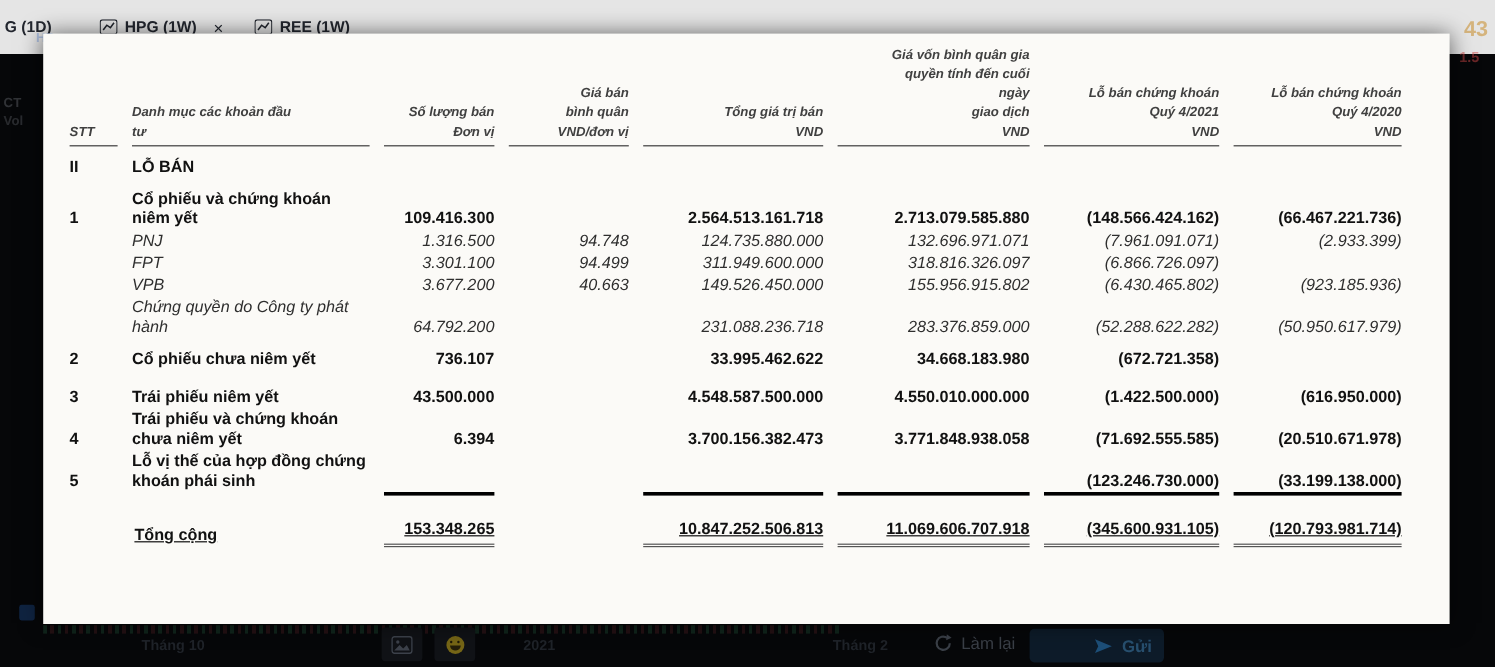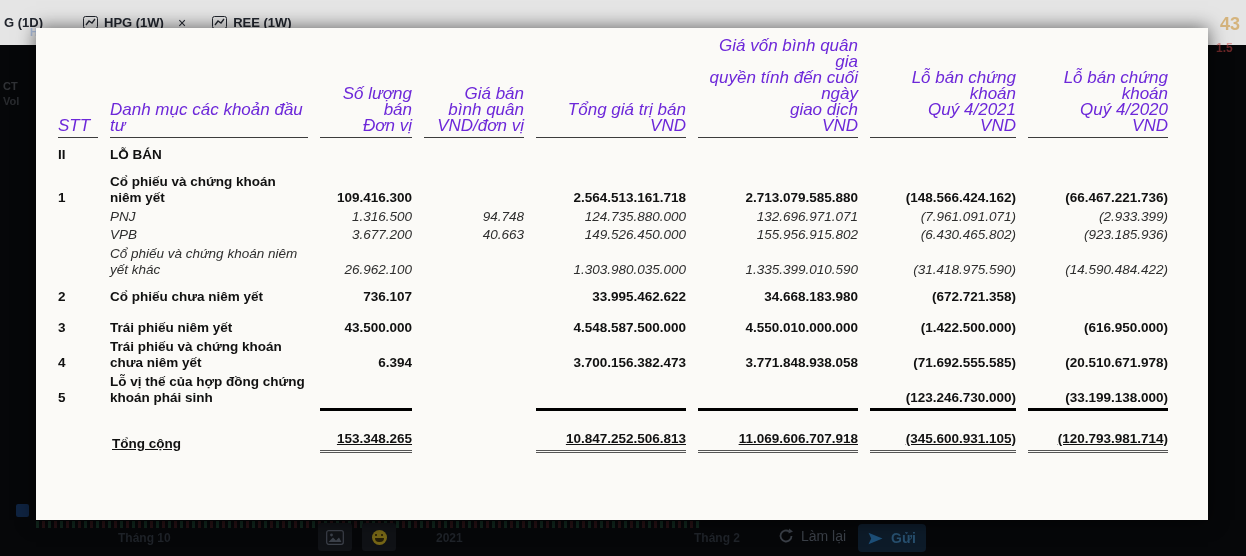--- a/index.html
+++ b/index.html
@@ -19,27 +19,27 @@
   .logo-sq{position:absolute;left:16px;top:504px;width:13px;height:13px;border-radius:2px;background:#0f2340;}
   .icon-btn{position:absolute;top:523px;width:34px;height:28px;background:#101216;border-radius:3px;
             display:flex;align-items:center;justify-content:center;}
   .smiley{width:15px;height:15px;border-radius:50%;background:#8f7a16;position:relative;opacity:.8;}
   .smiley:before{content:"";position:absolute;left:3px;top:4px;width:2.5px;height:2.5px;border-radius:50%;
                  background:#201a04;box-shadow:6px 0 0 #201a04;}
   .smiley:after{content:"";position:absolute;left:3px;top:8px;width:9px;height:4px;border-radius:0 0 8px 8px;background:#2a2206;}
   .reset-btn{position:absolute;left:778px;top:528px;display:flex;align-items:center;gap:7px;
              color:#3a3f47;font-size:14px;}
   .send-btn{position:absolute;left:858px;top:524px;width:68px;height:28px;background:#0d1b29;border-radius:4px;
-            display:flex;align-items:center;justify-content:center;gap:8px;color:#274f6e;font-size:14px;font-weight:bold;}
+            display:flex;align-items:center;justify-content:center;gap:8px;color:#274f6e;font-size:14px;font-weight:bold;padding-left:44px;}
   
   .doc{position:absolute;left:36px;top:28px;width:1172px;height:492px;background:#fbfaf7;
        box-shadow:0 0 18px rgba(0,0,0,.6);color:#161616;}
   table.fin{border-collapse:separate;border-spacing:12px 0;margin:10px 0 0 10px;table-layout:fixed;}
-  table.fin th{font-style:italic;font-weight:normal;vertical-align:bottom;text-align:right;
-       border-bottom:1.5px solid #3c3c3c;padding:0 0 3px 0;font-size:17px;line-height:16px;color:#6d28d9;}
+  table.fin th{font-style:italic;font-weight:bold;vertical-align:bottom;text-align:right;
+       border-bottom:1.5px solid #3c3c3c;padding:0 0 3px 0;font-size:11px;line-height:16px;color:#404040;}
   table.fin th.left{text-align:left;}
   table.fin td{font-size:13.5px;line-height:16.5px;vertical-align:bottom;padding:1px 0;}
   td.num{text-align:right;white-space:nowrap;}
   td.stt{padding-left:10px;}
   tr.bold td{font-weight:bold;color:#111;}
   tr.italic td{font-style:italic;color:#2e2e2e;}
   tr.italic td.stt{font-style:normal;}
   td.indent{padding-left:44px;}
   tr.gap-m > td{padding-top:9px;}
   tr.gap-l > td{padding-top:14px;}
@@ -158,37 +158,47 @@
             <td class="indent">PNJ</td>
             <td class="num">1.316.500</td>
             <td class="num">94.748</td>
             <td class="num">124.735.880.000</td>
             <td class="num">132.696.971.071</td>
             <td class="num">(7.961.091.071)</td>
             <td class="num">(2.933.399)</td>
           </tr>
           <tr class="italic">
             <td class="stt"></td>
+            <td class="indent">FPT</td>
+            <td class="num">3.301.100</td>
+            <td class="num">94.499</td>
+            <td class="num">311.949.600.000</td>
+            <td class="num">318.816.326.097</td>
+            <td class="num">(6.866.726.097)</td>
+            <td class="num"></td>
+          </tr>
+          <tr class="italic">
+            <td class="stt"></td>
             <td class="indent">VPB</td>
             <td class="num">3.677.200</td>
             <td class="num">40.663</td>
             <td class="num">149.526.450.000</td>
             <td class="num">155.956.915.802</td>
             <td class="num">(6.430.465.802)</td>
             <td class="num">(923.185.936)</td>
           </tr>
           <tr class="italic">
             <td class="stt"></td>
-            <td class="indent">Cổ phiếu và chứng khoán niêm yết khác</td>
-            <td class="num">26.962.100</td>
-            <td class="num"></td>
-            <td class="num">1.303.980.035.000</td>
-            <td class="num">1.335.399.010.590</td>
-            <td class="num">(31.418.975.590)</td>
-            <td class="num">(14.590.484.422)</td>
+            <td class="indent">Chứng quyền do Công ty phát hành</td>
+            <td class="num">64.792.200</td>
+            <td class="num"></td>
+            <td class="num">231.088.236.718</td>
+            <td class="num">283.376.859.000</td>
+            <td class="num">(52.288.622.282)</td>
+            <td class="num">(50.950.617.979)</td>
           </tr>
           <tr class="bold gap-m">
             <td class="stt">2</td>
             <td class="">Cổ phiếu chưa niêm yết</td>
             <td class="num">736.107</td>
             <td class="num"></td>
             <td class="num">33.995.462.622</td>
             <td class="num">34.668.183.980</td>
             <td class="num">(672.721.358)</td>
             <td class="num"></td>

